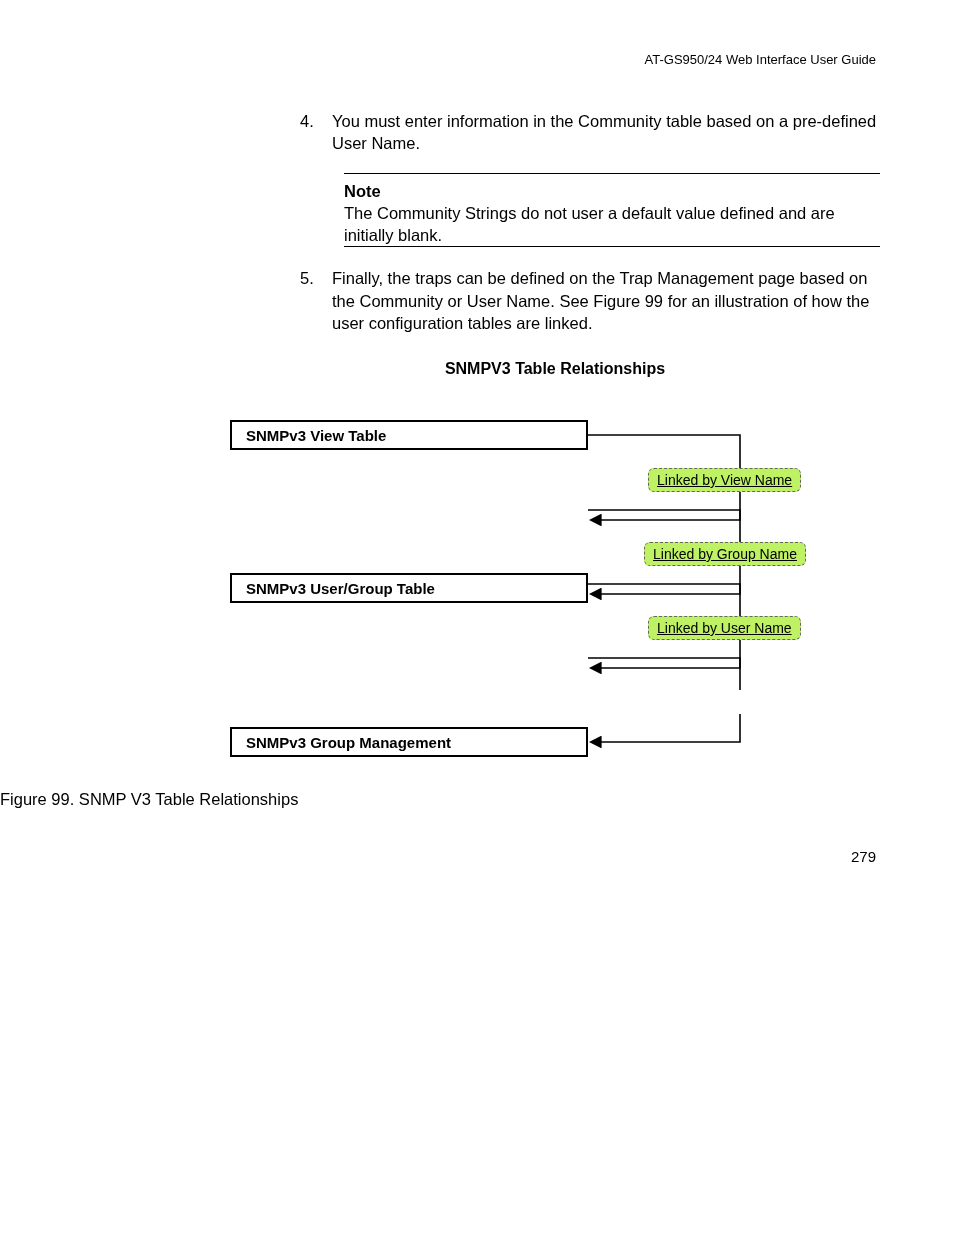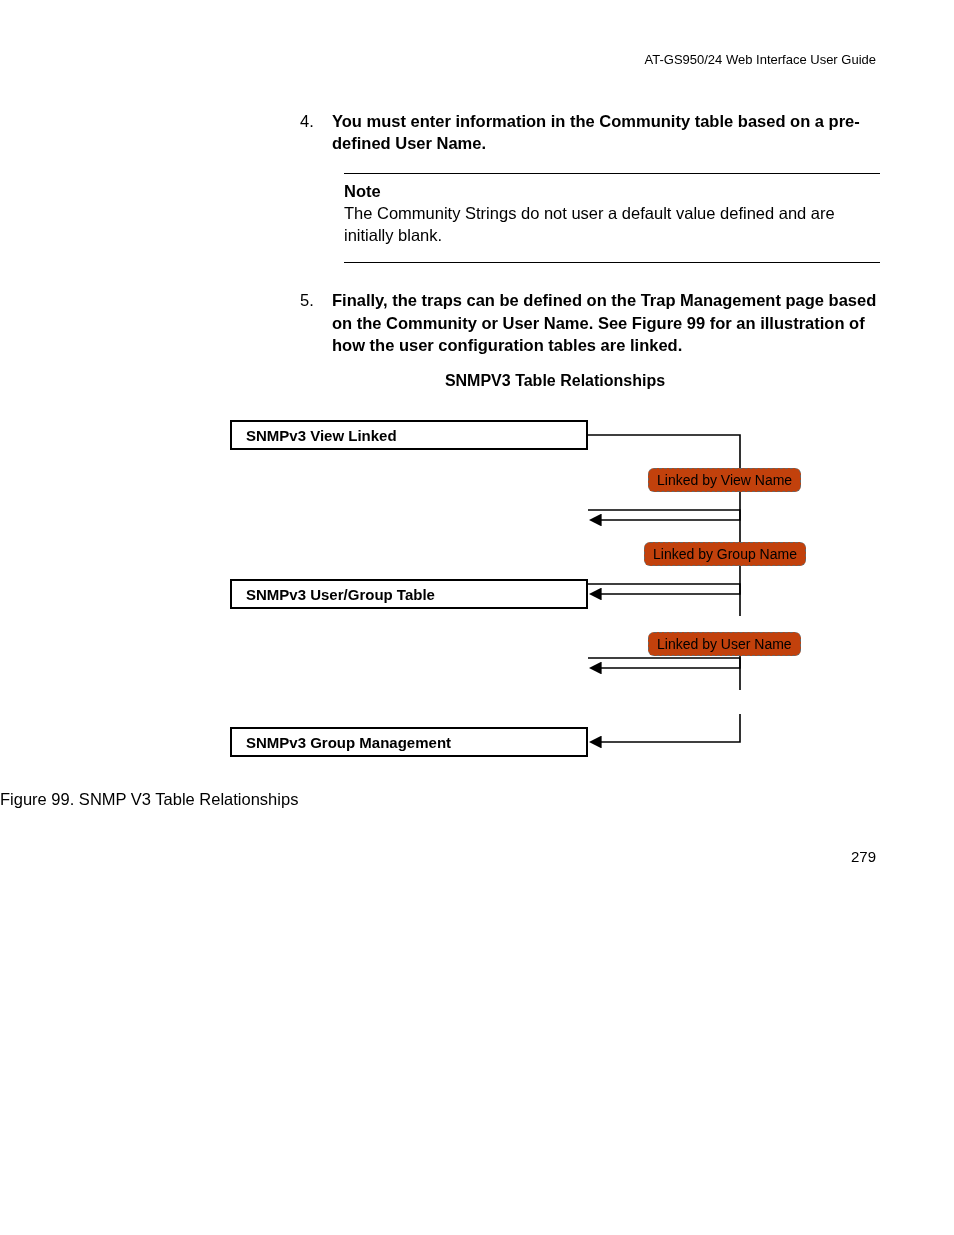--- a/index.html
+++ b/index.html
@@ -2,27 +2,27 @@
 <html><head>
 <meta charset="utf-8">
 <style>
   * { box-sizing: border-box; margin: 0; padding: 0; }
   html, body { width: 954px; height: 1235px; background: #fff; font-family: Arial, Helvetica, sans-serif; color: #000; }
   .page { position: relative; width: 954px; height: 933px; }
   .header-right { position: absolute; top: 52px; right: 78px; font-size: 13px; }
   .content { position: absolute; top: 110px; left: 300px; width: 580px; }
   .list-item { display: flex; margin-bottom: 18px; font-size: 16.5px; line-height: 1.35; }
   .list-num { width: 32px; flex: 0 0 32px; }
-  .list-text { flex: 1; font-weight: bold; }
-  .note-box { margin-left: 44px; margin-bottom: 26px; border-top: 1.5px solid #000; border-bottom: 1.5px solid #000; padding: 6px 0 16px 0; font-size: 16.5px; line-height: 1.35; }
+  .list-text { flex: 1; }
+  .note-box { margin-left: 44px; margin-bottom: 20px; border-top: 1.5px solid #000; border-bottom: 1.5px solid #000; padding: 6px 0 0 0; font-size: 16.5px; line-height: 1.35; }
   .note-title { font-weight: bold; }
   .diagram-area { position: absolute; top: 360px; left: 230px; width: 650px; height: 420px; }
-  .diagram-title { position: absolute; top: 0; left: 0; width: 100%; text-align: center; font-weight: bold; font-size: 16px; margin-top: 12px; }
+  .diagram-title { position: absolute; top: 0; left: 0; width: 100%; text-align: center; font-weight: bold; font-size: 16px; }
   .table-box { position: absolute; left: 0; width: 358px; height: 30px; border: 2px solid #000; background: #fff; padding-left: 14px; font-weight: bold; font-size: 15px; line-height: 27px; }
-  .link-box { position: absolute; border: 1.5px dashed #666; border-radius: 6px; padding: 3px 8px; font-size: 14px; background: #c2410c; white-space: nowrap; }
+  .link-box { position: absolute; border: 1.5px dashed #666; border-radius: 6px; padding: 3px 8px; font-size: 14px; background: #bef264; white-space: nowrap; text-decoration: underline; }
   .caption { position: absolute; top: 790px; left: 0; width: 954px; text-align: left; font-size: 16.5px; }
   .page-num { position: absolute; bottom: 68px; right: 78px; font-size: 15px; }
   svg.conn { position: absolute; left: 0; top: 0; overflow: visible; }
 </style>
 </head>
 <body>
 
 <div class="page">
 
   <div class="header-right">AT-GS950/24  Web Interface User Guide</div>
@@ -60,25 +60,25 @@
       <path d="M 358 150 H 510 V 182" stroke="#000" fill="none" stroke-width="1.6"></path>
       <path d="M 510 206 V 234 H 362" stroke="#000" fill="none" stroke-width="1.6" marker-end="url(#ah)"></path>
 
       <path d="M 358 224 H 510 V 256" stroke="#000" fill="none" stroke-width="1.6"></path>
       <path d="M 510 280 V 308 H 362" stroke="#000" fill="none" stroke-width="1.6" marker-end="url(#ah)"></path>
 
       <path d="M 358 298 H 510 V 330" stroke="#000" fill="none" stroke-width="1.6"></path>
       <path d="M 510 354 V 382 H 362" stroke="#000" fill="none" stroke-width="1.6" marker-end="url(#ah)"></path>
     </svg>
 
-    <div class="table-box" style="top:60px">SNMPv3 View Linked</div>
-    <div class="table-box" style="top:219px">SNMPv3 User/Group Table</div>
+    <div class="table-box" style="top:60px">SNMPv3 View Table</div>
+    <div class="table-box" style="top:213px">SNMPv3 User/Group Table</div>
     <div class="table-box" style="top:367px">SNMPv3 Group Management</div>
 
     <div class="link-box" style="top:108px; left:418px">Linked by View Name</div>
     <div class="link-box" style="top:182px; left:414px">Linked by Group Name</div>
-    <div class="link-box" style="top:272px; left:418px">Linked by User Name</div>
+    <div class="link-box" style="top:256px; left:418px">Linked by User Name</div>
   </div>
 
   <div class="caption">Figure 99. SNMP V3 Table Relationships</div>
 
   <div class="page-num">279</div>
 </div>
 
 </body></html>

